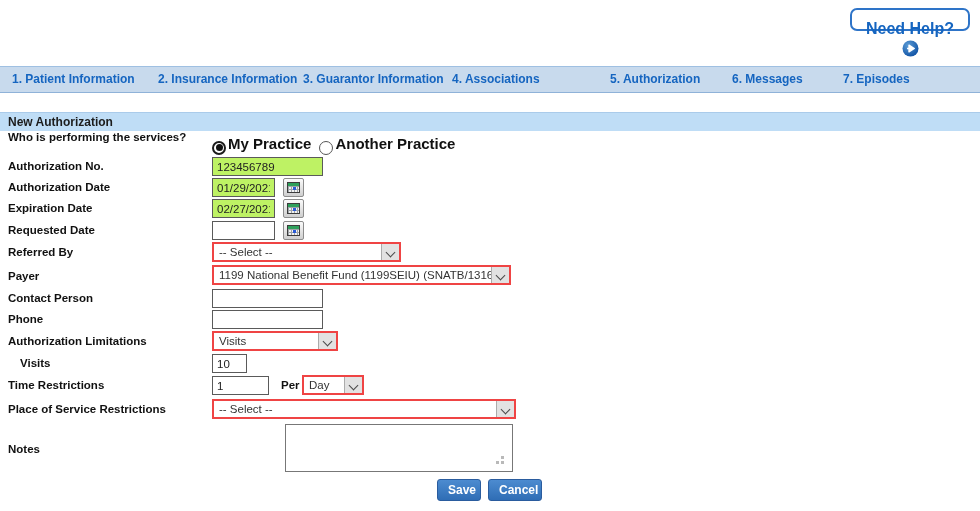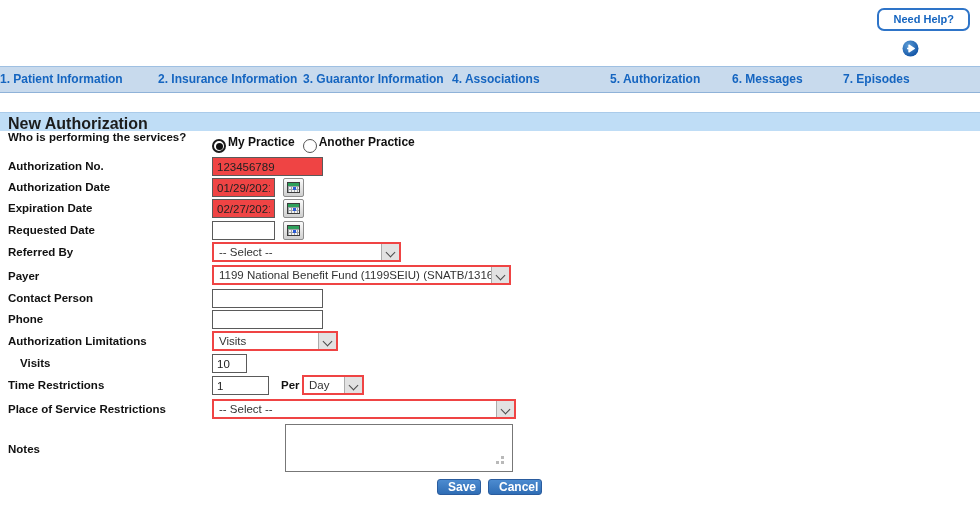--- a/index.html
+++ b/index.html
@@ -2,90 +2,90 @@
 <html><head>
 <meta charset="utf-8">
 <style>
   * { margin:0; padding:0; box-sizing:border-box; }
   html,body { width:980px; height:511px; background:#fff; overflow:hidden;
               font-family:"Liberation Sans", sans-serif; }
   .page { position:relative; width:980px; height:511px; background:#fff; }
 
   
   .page-title { position:absolute; left:8px; top:9px; font-size:15px; font-weight:bold; color:#F6891F; }
-  .need-help-btn { position:absolute; right:10px; top:8px; height:23px; padding:0 14px;
+  .need-help-btn { position:absolute; right:10px; top:8px; height:23px; padding:9px 14px;
       background:#fff; border:2px solid #2E74C8; border-radius:7px;
-      color:#1565C0; font-size:11px; font-weight:bold; line-height:19px; cursor:pointer; }
+      color:#1565C0; font-size:16px; font-weight:bold; line-height:19px; cursor:pointer; }
   .vpc-link { position:absolute; right:10px; top:40px; display:flex; align-items:center; gap:6px;
       color:#1565C0; font-size:13.5px; font-weight:bold; cursor:pointer;flex-direction:column; }
   .vpc-icon { width:17px; height:17px; display:block; }
 
   
   .tabbar { position:absolute; left:0; top:66px; width:980px; height:27px;
       background:#C8DAED; border-top:1px solid #9FC0E2; border-bottom:1px solid #8FB2D8; }
   .tab { position:absolute; top:0; height:25px; line-height:25px;
       color:#1565C0; font-size:12px; font-weight:bold; cursor:pointer; white-space:nowrap; }
-  .tab:nth-child(1){ left:0; }
+  .tab:nth-child(1){ left:12px; }
   .tab:nth-child(2){ left:158px; }
   .tab:nth-child(3){ left:303px; }
   .tab:nth-child(4){ left:452px; }
   .tab:nth-child(5){ left:610px; }
   .tab:nth-child(6){ left:732px; }
   .tab:nth-child(7){ left:843px; }
 
   
   .section-band { position:absolute; left:0; top:112px; width:980px; height:19px;
       background:#BFDDF6; border-top:1px solid #AACBEA; }
-  .section-title { position:absolute; left:8px; top:2px; font-size:16px; font-weight:bold; color:#1C1C1C; }
+  .section-title { position:absolute; left:8px; top:2px; font-size:12px; font-weight:bold; color:#1C1C1C; }
 
   
   .lbl { position:absolute; left:8px; font-size:11.5px; font-weight:bold; color:#111; white-space:nowrap; }
   .lbl.indent { left:20px; }
 
   .txt { position:absolute; height:19px; border:1px solid #5A5A5A; background:#fff;
       font-family:"Liberation Sans", sans-serif; font-size:11.5px; color:#222; padding:0 4px; }
-  .txt.yellow { background:#ef4444; }
+  .txt.yellow { background:#bef264; }
 
   .sel { position:absolute; height:20px; border:2px solid #ef4444; background:#fff;
       display:flex; align-items:center; cursor:pointer; }
   .sel .sel-text { flex:1; font-size:11.5px; color:#333; padding:0 5px;
       white-space:nowrap; overflow:hidden; }
   .sel .arrow-box { width:18px; align-self:stretch; background:#E2E2E2;
       border-left:1px solid #ABABAB; position:relative; }
   .sel .arrow-box::after { content:""; position:absolute; left:5px; top:5px; width:6px; height:6px;
       border-right:1.6px solid #4A4A4A; border-bottom:1.6px solid #4A4A4A; transform:rotate(45deg); }
 
   
   .radio-row { position:absolute; left:212px; top:135px; display:flex; align-items:center; }
   .radio { width:14px; height:14px; border-radius:50%; background:#fff; border:1px solid #555;
       position:relative; cursor:pointer; flex:0 0 auto; }
   .radio.checked { border:2px solid #1b1b1b; }
   .radio.checked::after { content:""; position:absolute; left:1.5px; top:1.5px; width:7px; height:7px;
       border-radius:50%; background:#111; }
-  .radio-lbl { font-size:12px; font-weight:bold; color:#111; margin:0 4px 8px 2px; cursor:pointer; }
+  .radio-lbl { font-size:15px; font-weight:bold; color:#111; margin:0 4px 8px 2px; cursor:pointer; }
 
   
   .cal-btn { position:absolute; width:21px; height:19px; border:1px solid #8C8C8C; border-radius:2px;
       background:linear-gradient(#FBFBFB,#CFCFCF); cursor:pointer; }
   .cal-glyph { position:absolute; left:3px; top:3px; width:13px; height:11px; border:1px solid #3C3C3C;
       background-image:linear-gradient(#9FA4A8 1px, transparent 1px),
                        linear-gradient(90deg,#9FA4A8 1px, transparent 1px);
       background-size:3px 3px; background-color:#F2F2F2; }
   .cal-glyph::before { content:""; position:absolute; left:0; top:0; right:0; height:3px; background:#2FA05B; }
   .cal-glyph::after { content:""; position:absolute; left:5px; top:4px; width:3px; height:3px; background:#2A5BD7; }
 
   
   .notes-area { position:absolute; left:285px; top:424px; width:228px; height:48px;
       border:1px solid #777; resize:none; font-family:"Liberation Sans", sans-serif; font-size:11.5px;
       padding:2px 4px; color:#222; outline:none; }
   .grip { position:absolute; left:501px; top:461px; width:3px; height:3px; background:#B9B9B9;
       box-shadow:-5px 0 #B9B9B9, 0 -5px #B9B9B9, -5px -5px rgba(185,185,185,0); pointer-events:none; }
 
   
-  .btn { position:absolute; top:479px; height:16px; border:1px solid #2A5C9E; border-radius:3px;
+  .btn { position:absolute; top:479px; height:22px; border:1px solid #2A5C9E; border-radius:3px;
       background:linear-gradient(#4C8BD0,#2F6DB5); color:#fff; font-size:12px; font-weight:bold;
       font-family:"Liberation Sans", sans-serif; cursor:pointer; padding:0 10px; }
   .btn.save { left:437px; width:44px; }
   .btn.cancel { left:488px; width:54px; }
 
   .per-lbl { position:absolute; left:281px; top:379px; font-size:11.5px; font-weight:bold; color:#111; }
 </style>
 </head>
 <body>
 

